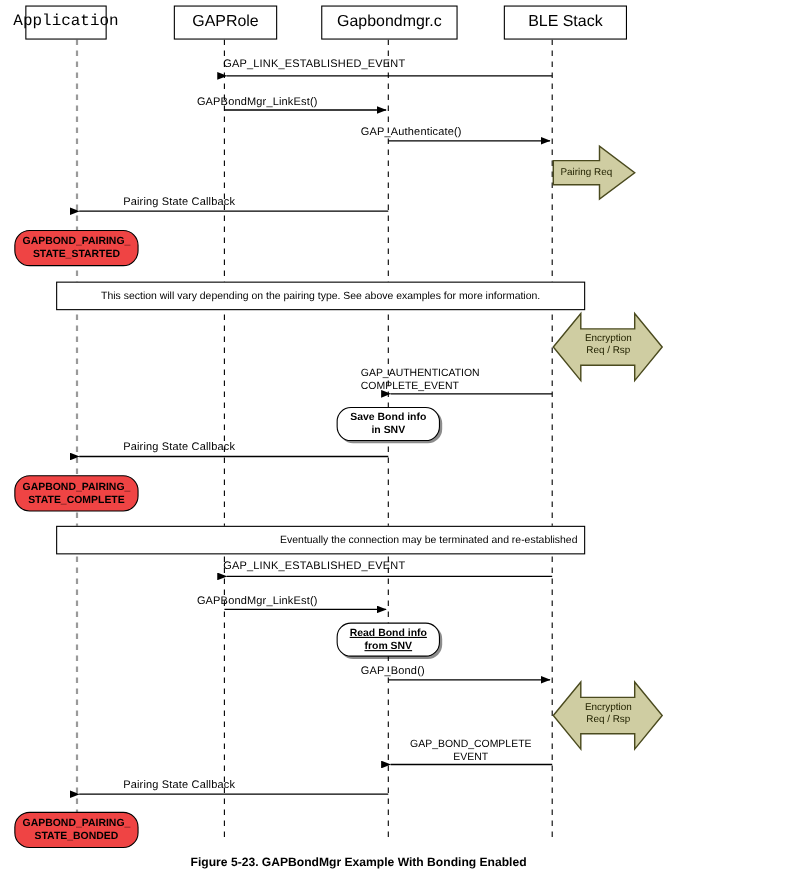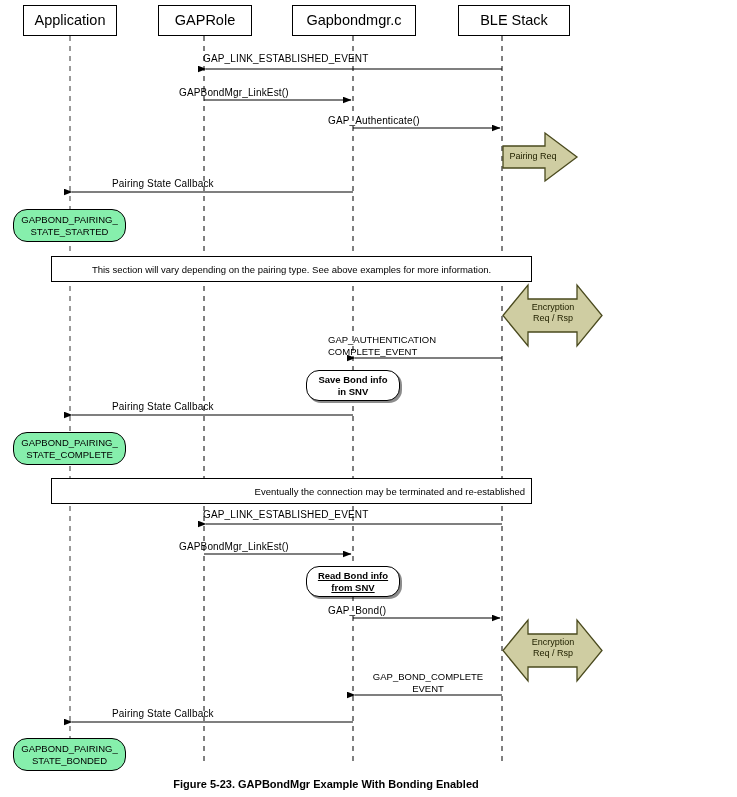--- a/index.html
+++ b/index.html
@@ -58,28 +58,28 @@
     font-size: 9.5px;
     color: #000000;
     text-align: center;
     padding: 12px 6px;
   }
   .state-pill {
     position: absolute;
     box-sizing: border-box;
     border: 1px solid #000000;
     border-radius: 14px;
-    background: #86efac;
+    background: #ef4444;
     display: flex;
     flex-direction: column;
     align-items: center;
     justify-content: center;
     font-size: 9.5px;
     line-height: 11.5px;
-    font-weight: normal;
+    font-weight: bold;
     color: #000000;
     text-align: center;
   }
   .action-pill {
     position: absolute;
     box-sizing: border-box;
     border: 1px solid #000000;
     border-radius: 13px;
     background: #ffffff;
     display: flex;
@@ -150,21 +150,21 @@
     <g>
 
       <path d="M503,146 L545,146 L545,133 L577,157 L545,181 L545,168 L503,168 Z" fill="#cfcda2" stroke="#4a4a1e" stroke-width="1.3" stroke-linejoin="miter"></path>
 
       <path d="M503,315.5 L528,285 L528,299 L577,299 L577,285 L602,315.5 L577,346 L577,332 L528,332 L528,346 Z" fill="#cfcda2" stroke="#4a4a1e" stroke-width="1.3" stroke-linejoin="miter"></path>
 
       <path d="M503,650.5 L528,620 L528,634 L577,634 L577,620 L602,650.5 L577,681 L577,667 L528,667 L528,681 Z" fill="#cfcda2" stroke="#4a4a1e" stroke-width="1.3" stroke-linejoin="miter"></path>
     </g>
   </svg>
 
-  <div class="actor-box" style="left:23px; top:5px; width:94px; height:31px;">
+  <div class="actor-box" style="left:23px; top:5px; width:74px; height:31px;font-family:Liberation Mono, monospace;">
     <span>Application</span>
   </div>
   <div class="actor-box" style="left:158px; top:5px; width:94px; height:31px;">
     <span>GAPRole</span>
   </div>
   <div class="actor-box" style="left:292px; top:5px; width:124px; height:31px;">
     <span>Gapbondmgr.c</span>
   </div>
   <div class="actor-box" style="left:458px; top:5px; width:112px; height:31px;">
     <span>BLE Stack</span>

